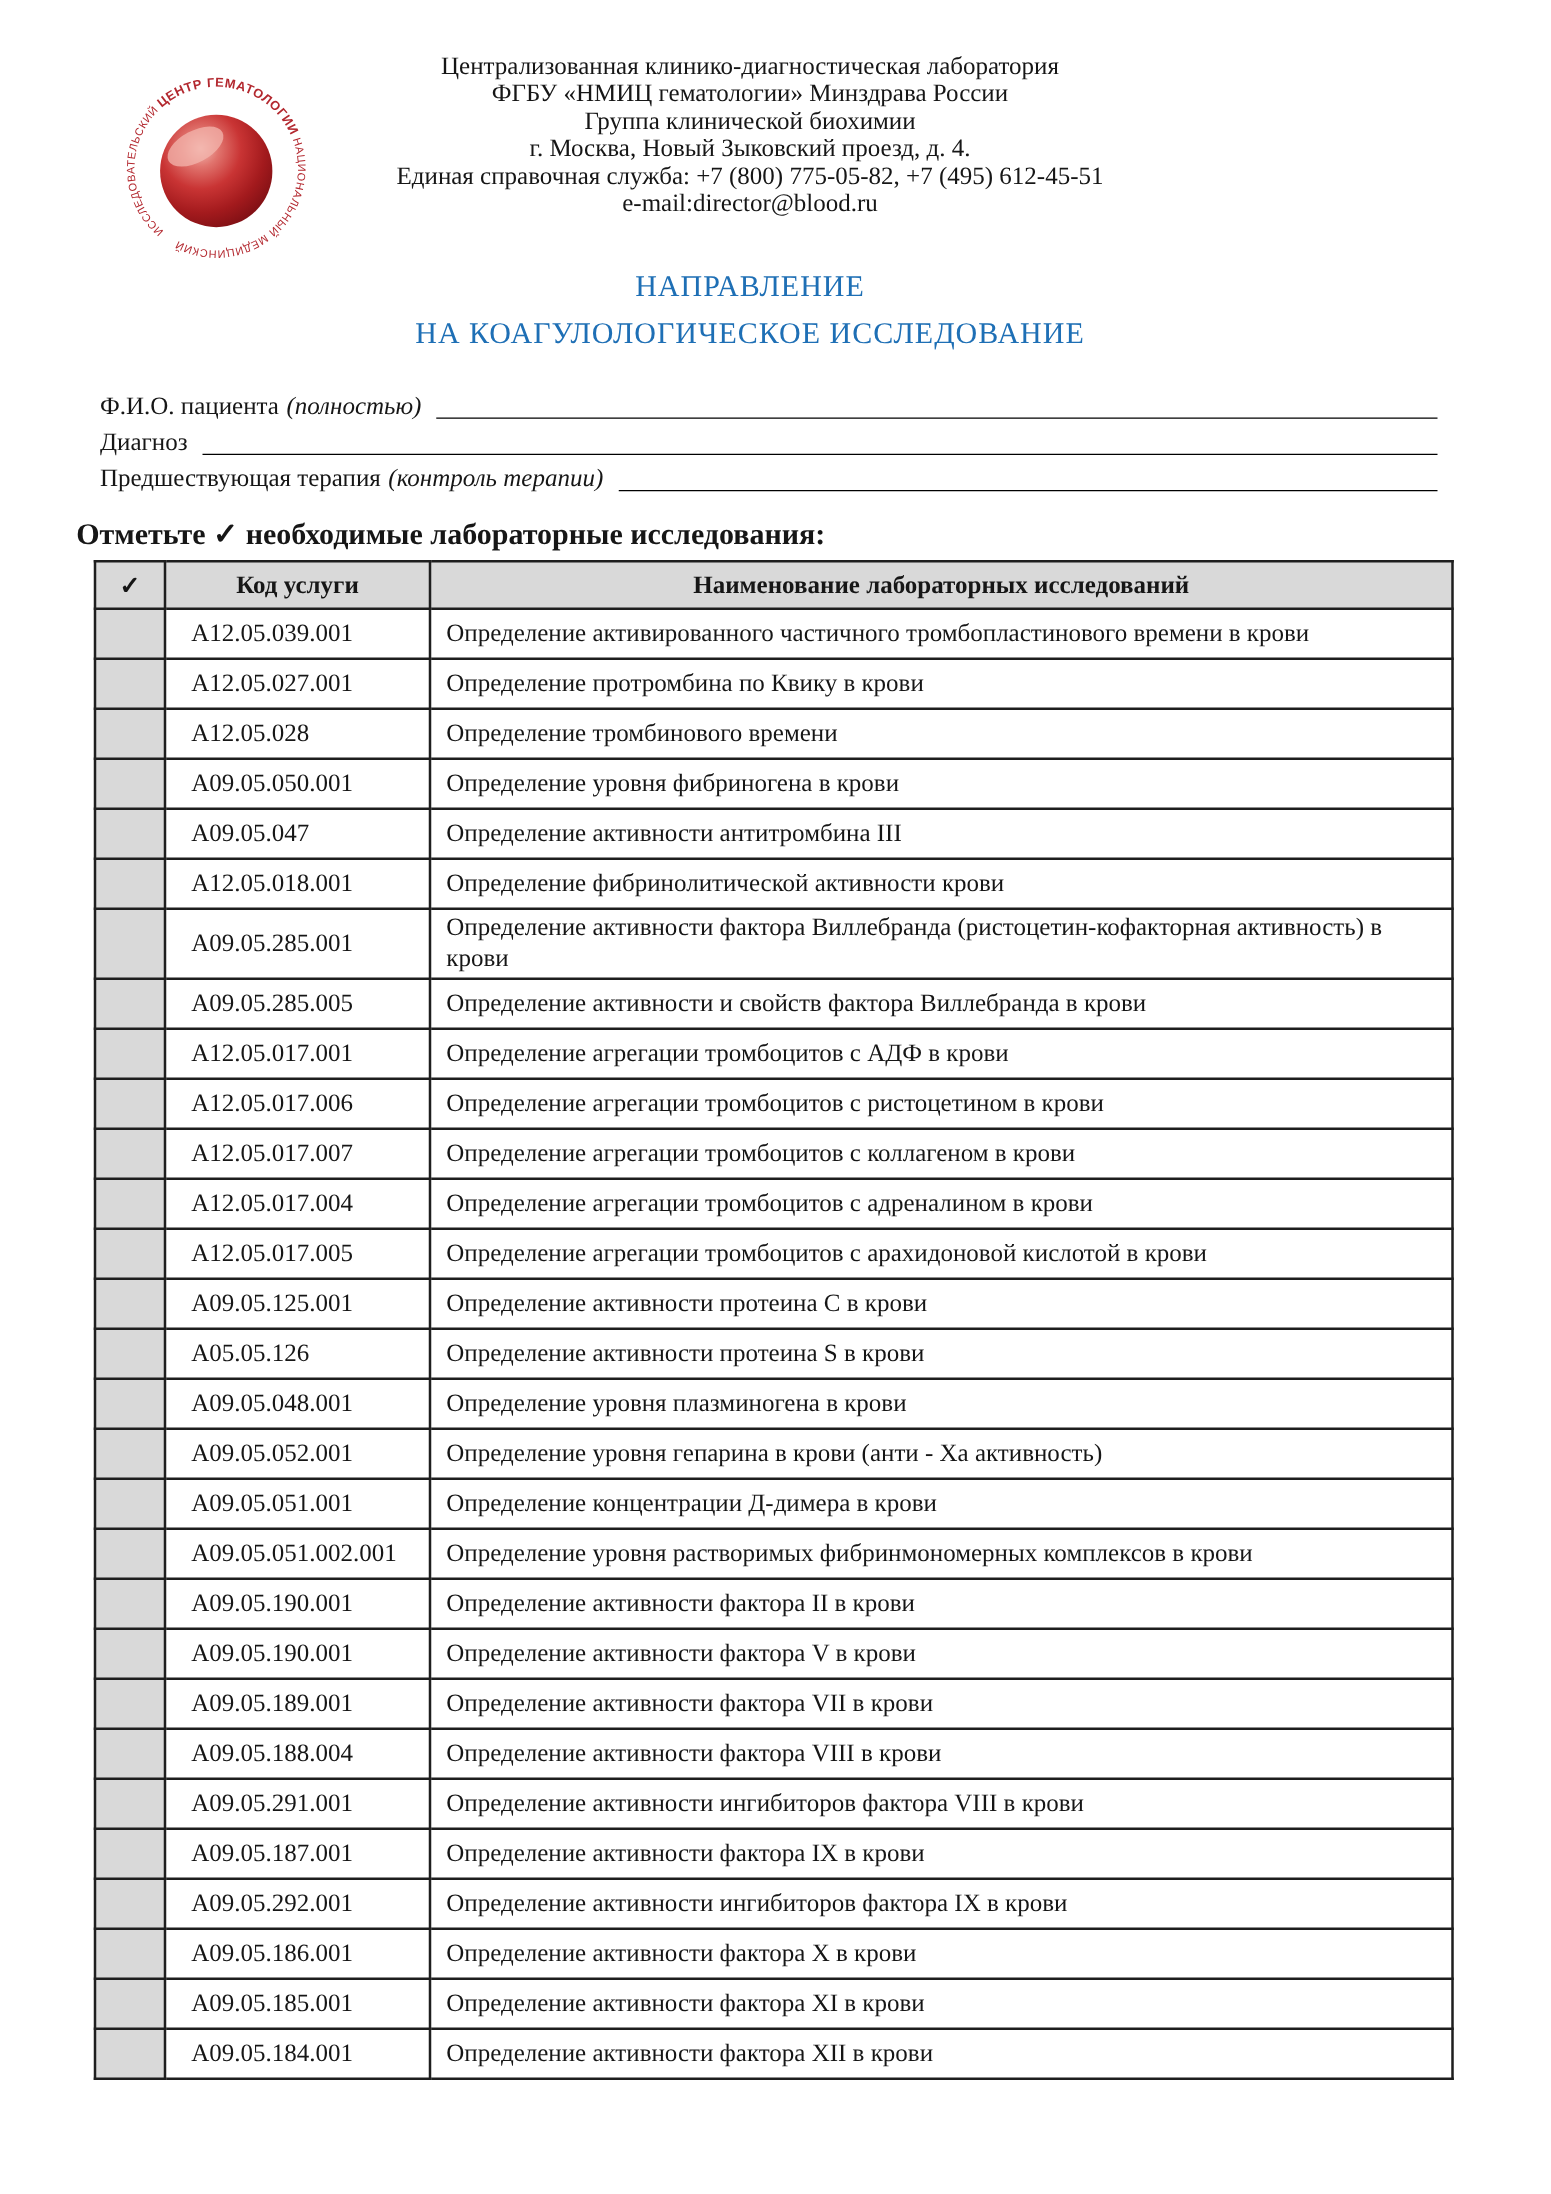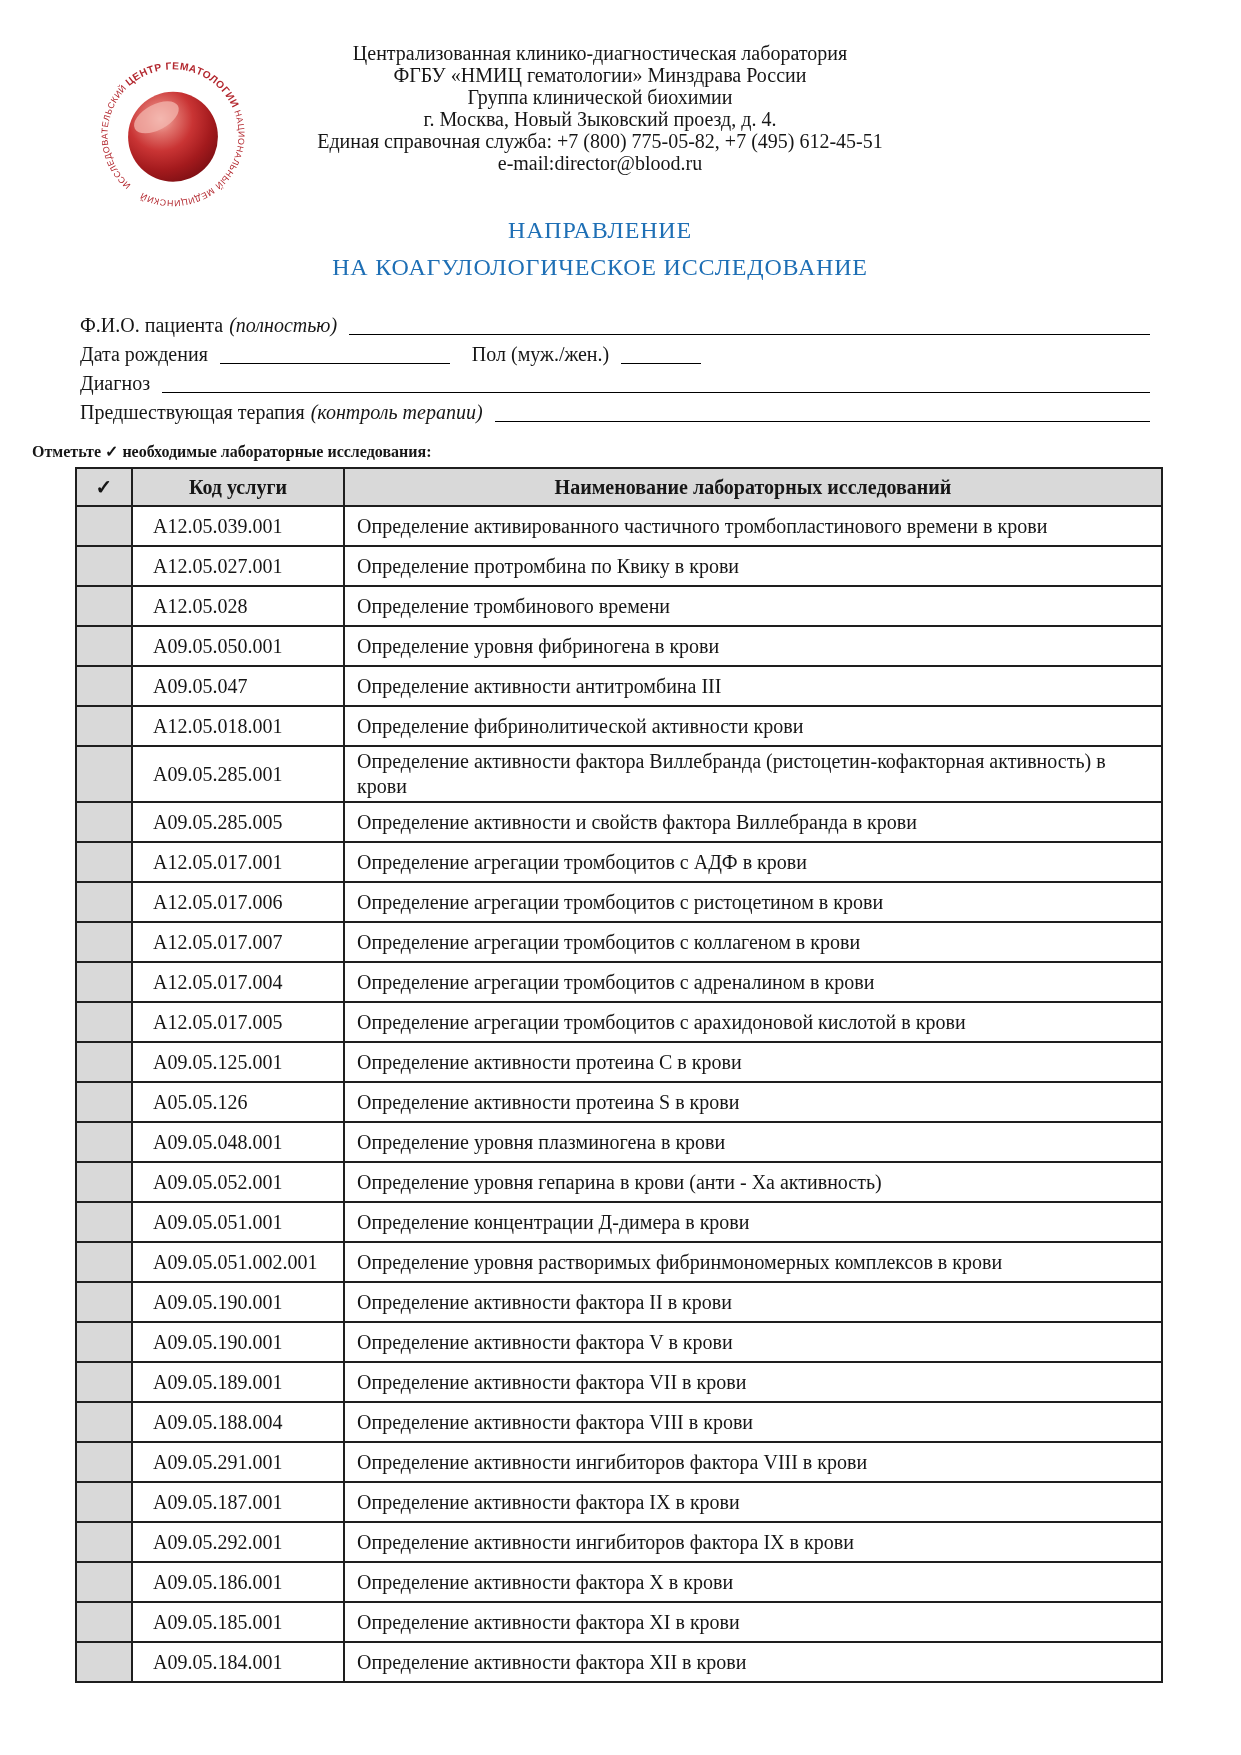--- a/index.html
+++ b/index.html
@@ -18,21 +18,21 @@
   
   .fields { margin:28px 0 0 80px; width:1070px; font-size:20px; }
   .frow { display:flex; align-items:flex-start; height:29px; }
   .lbl { white-space:pre; }
   .hint { font-style:italic; margin-left:6px; white-space:pre; }
   .uline { border-bottom:1.6px solid #000; height:20px; margin-left:12px; flex:1 1 auto; }
   .uline.w230 { flex:0 0 230px; }
   .uline.w80  { flex:0 0 80px; }
   .sexlbl { margin-left:22px; }
 
-  .instruction { margin:12px 0 0 32px; font-size:16px; font-weight:bold; }
+  .instruction { margin:12px 0 0 61px; font-size:24px; font-weight:bold; }
 
   
   table.tests { border-collapse:collapse; table-layout:fixed; width:1086px;
                 margin:6px 0 0 75px; }
   .tests th, .tests td { border:2px solid #1e1e1e; font-size:20px; }
   .tests thead th { background:#d9d9d9; height:36px; font-weight:bold; text-align:center; padding:0; }
   .tests td { height:34px; padding:2px 0; vertical-align:middle; line-height:25px; }
   .tests td.check-cell { background:#d9d9d9; }
   .tests td.code-cell  { padding-left:20px; }
   .tests td.name-cell  { padding-left:12px; padding-right:6px; }
@@ -78,26 +78,20 @@
     <div>НА КОАГУЛОЛОГИЧЕСКОЕ ИССЛЕДОВАНИЕ</div>
   </div>
 
   <div class="fields">
     <div class="frow">
       <span class="lbl">Ф.И.О. пациента</span>
       <span class="hint">(полностью)</span>
       <span class="uline"></span>
     </div>
     <div class="frow">
-      <span class="lbl">Дата рождения</span>
-      <span class="uline w230"></span>
-      <span class="lbl sexlbl">Пол (муж./жен.)</span>
-      <span class="uline w80"></span>
-    </div>
-    <div class="frow">
       <span class="lbl">Диагноз</span>
       <span class="uline"></span>
     </div>
     <div class="frow">
       <span class="lbl">Предшествующая терапия</span>
       <span class="hint">(контроль терапии)</span>
       <span class="uline"></span>
     </div>
   </div>
 

